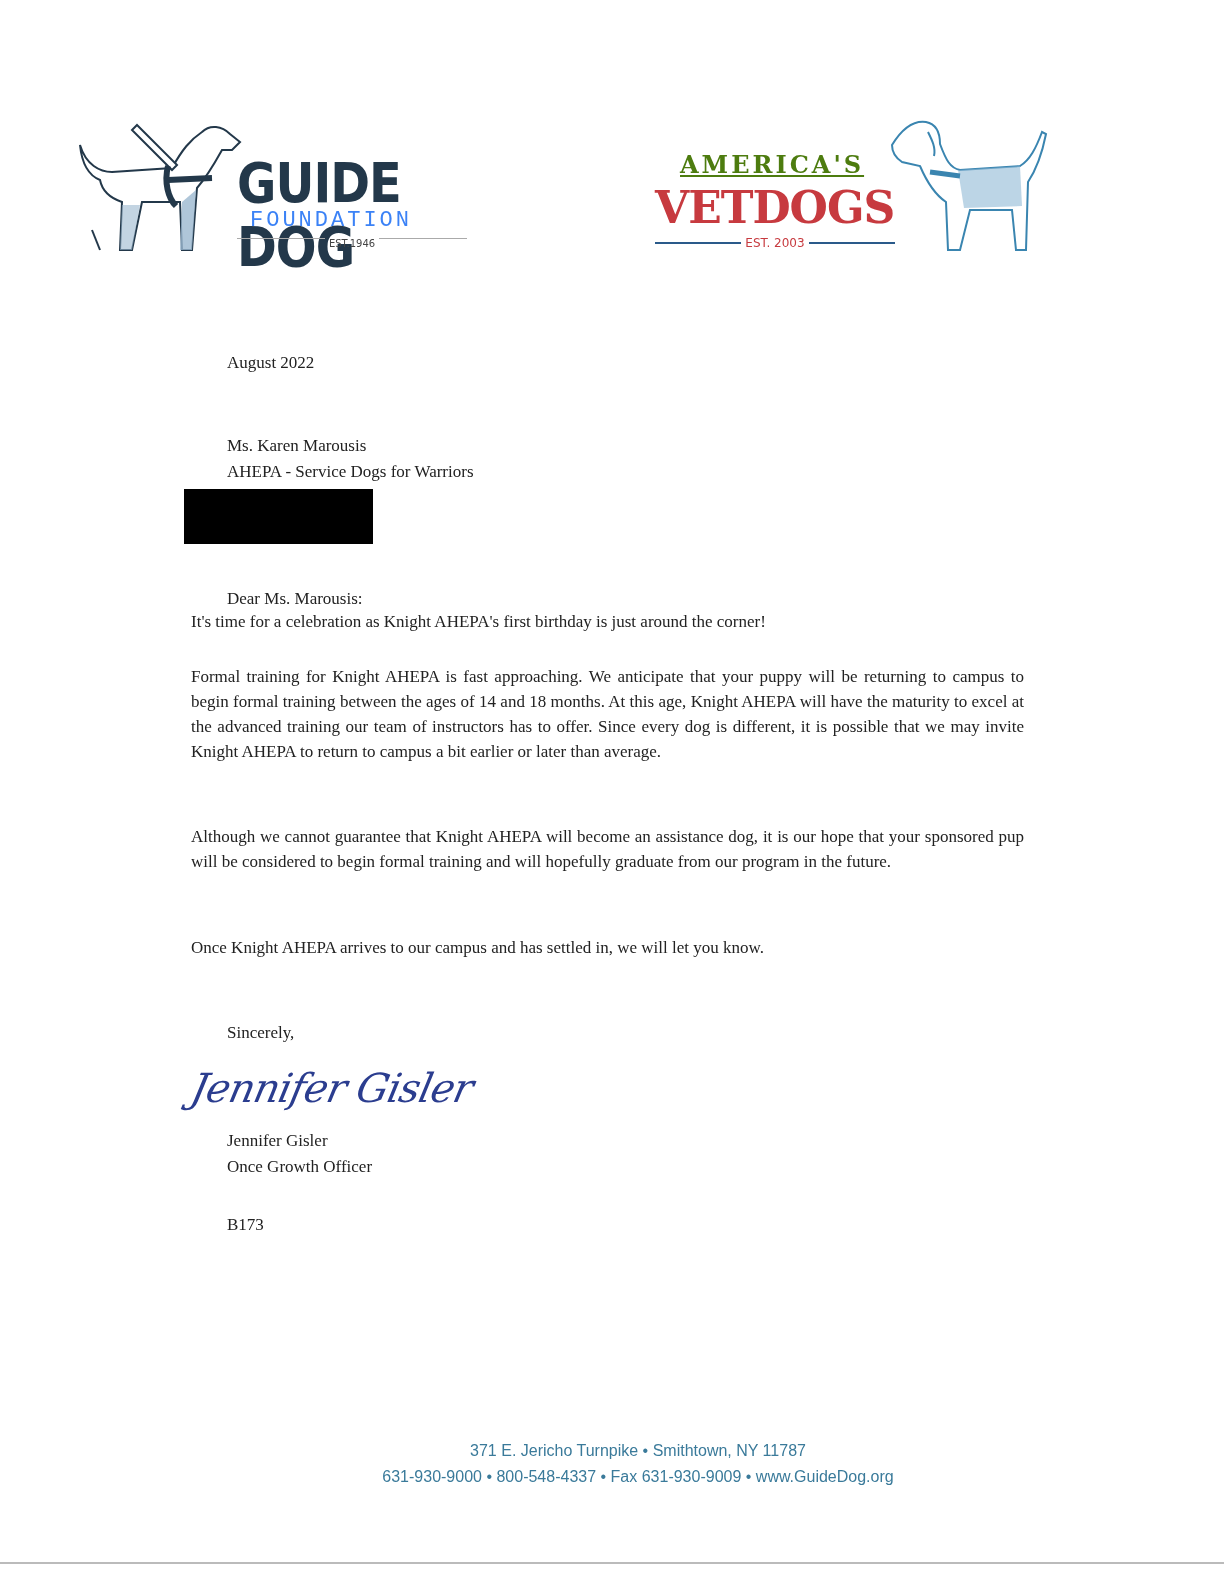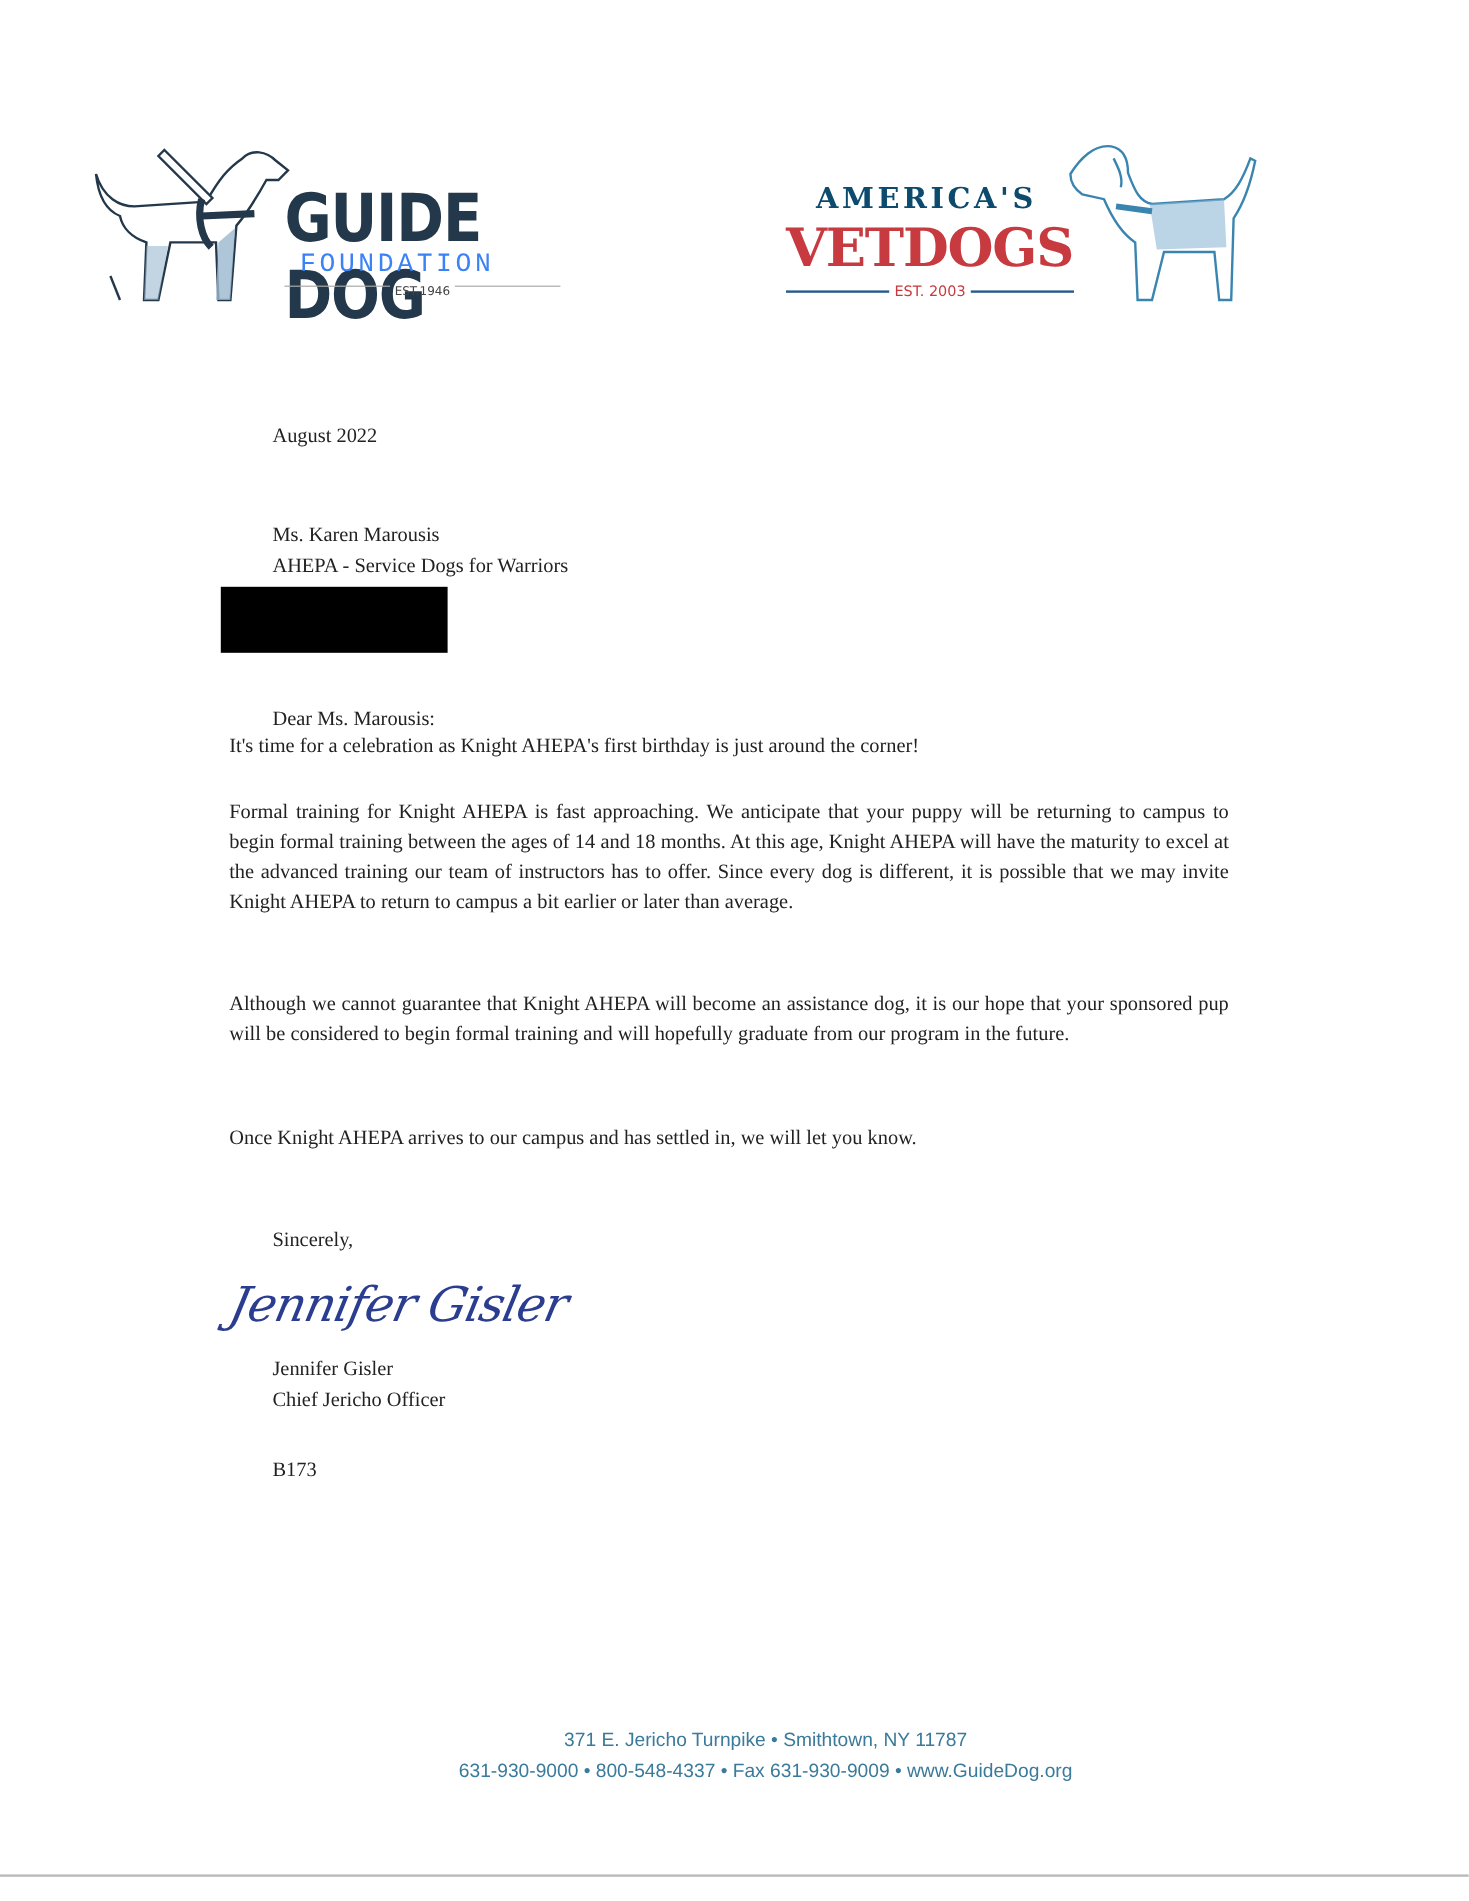--- a/index.html
+++ b/index.html
@@ -4,21 +4,21 @@
   <style>
     html, body { margin: 0; padding: 0; background: #ffffff; }
     body { width: 1224px; height: 1584px; position: relative; overflow: hidden; font-family: "Liberation Serif", serif; color: #222; }
     .logo-gdf { position: absolute; left: 72px; top: 110px; width: 400px; height: 150px; }
     .logo-vd { position: absolute; left: 650px; top: 110px; width: 400px; height: 150px; }
     .gdf-title { position: absolute; left: 165px; top: 40px; font-family: "DejaVu Sans", sans-serif; font-weight: bold; font-size: 48px; color: #23384a; letter-spacing: -1px; transform: scaleY(1.15); transform-origin: left top; }
     .gdf-sub { position: absolute; left: 178px; top: 98px; font-family: Liberation Mono, monospace; font-size: 22px; color: #3b82f6; letter-spacing: 3px; }
     .gdf-est { position: absolute; left: 165px; top: 128px; width: 230px; display: flex; align-items: flex-start; font-family: "DejaVu Sans", sans-serif; font-size: 10px; color: #444; }
     .gdf-est .line { flex: 1; height: 1px; background: #aaa; }
     .gdf-est span { padding: 0 4px; }
-    .vd-americas { position: absolute; left: 30px; top: 40px; font-family: "DejaVu Serif", serif; font-weight: bold; font-size: 24px; color: #0c4a6e; letter-spacing: 3px; }
+    .vd-americas { position: absolute; left: 30px; top: 40px; font-family: "DejaVu Serif", serif; font-weight: bold; font-size: 24px; color: #4d7c0f; letter-spacing: 3px; text-decoration: underline; }
     .vd-vetdogs { position: absolute; left: 5px; top: 72px; font-family: "DejaVu Serif", serif; font-weight: bold; font-size: 44px; color: #c73a3f; letter-spacing: -1px; }
     .vd-est { position: absolute; left: 5px; top: 126px; width: 240px; display: flex; align-items: center; font-family: "DejaVu Sans", sans-serif; font-size: 12px; color: #c73a3f; }
     .vd-est .line { flex: 1; height: 2px; background: #2a5a8a; }
     .vd-est span { padding: 0 4px; }
     .dog-svg { position: absolute; }
     .text { position: absolute; left: 191px; font-size: 17px; line-height: 26px; margin-left: 36px; }
     .para { position: absolute; left: 191px; width: 833px; font-size: 17px; line-height: 25px; text-align: justify; }
     .redact { position: absolute; left: 184px; top: 489px; width: 189px; height: 55px; background: #000; }
     .signature { position: absolute; left: 192px; top: 1065px; font-family: "DejaVu Serif", serif; font-style: italic; font-size: 40px; color: #2b3d8f; transform: skewX(-12deg); letter-spacing: -1px; }
     .footer { position: absolute; left: 0; width: 1224px; text-align: center; font-family: "Liberation Sans", sans-serif; font-size: 16px; color: #3a7a9a; margin-left: 26px; }
@@ -73,18 +73,18 @@
 <div class="text" style="top:586px">Dear Ms. Marousis:</div>
 
 <div class="para" style="top:609px">It's time for a celebration as Knight AHEPA's first birthday is just around the corner!</div>
 <div class="para" style="top:664px">Formal training for Knight AHEPA is fast approaching.  We anticipate that your puppy will be returning to campus to begin formal training between the ages of 14 and 18 months.  At this age, Knight AHEPA will have the maturity to excel at the advanced training our team of instructors has to offer.  Since every dog is different, it is possible that we may invite Knight AHEPA to return to campus a bit earlier or later than average.</div>
 <div class="para" style="top:824px">Although we cannot guarantee that Knight AHEPA will become an assistance dog, it is our hope that your sponsored pup will be considered to begin formal training and will hopefully graduate from our program in the future.</div>
 <div class="para" style="top:935px">Once Knight AHEPA arrives to our campus and has settled in, we will let you know.</div>
 
 <div class="text" style="top:1020px">Sincerely,</div>
 <div class="signature">Jennifer Gisler</div>
 <div class="text" style="top:1128px">Jennifer Gisler</div>
-<div class="text" style="top:1154px">Chief Jericho Officer</div>
+<div class="text" style="top:1154px">Once Growth Officer</div>
 <div class="text" style="top:1212px">B173</div>
 
 <div class="footer" style="top:1442px">371 E. Jericho Turnpike • Smithtown, NY  11787</div>
 <div class="footer" style="top:1468px">631-930-9000 • 800-548-4337 • Fax 631-930-9009 • www.GuideDog.org</div>
 <div class="bottom-rule"></div>
 
 </body></html>

